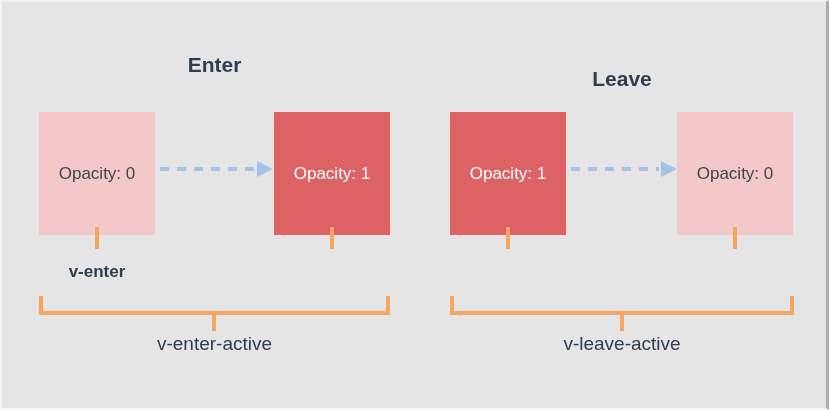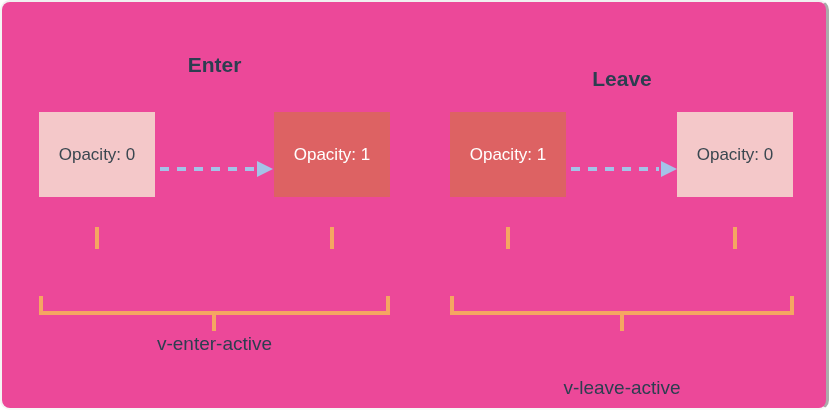--- a/index.html
+++ b/index.html
@@ -2,45 +2,44 @@
 <html style="--box-faded: #f4c8c9; --box-solid: #dd6263; --arrow-blue: #a4c3e8; --bracket-orange: #f5a662; --text-navy: #2c3e50;"><head>
 <meta charset="utf-8">
 <style>
   html, body { margin: 0; padding: 0; background: #fff; }
   body { font-family: "Liberation Sans", "DejaVu Sans", sans-serif; }
 
   .card {
     position: relative;
     width: 829px;
     height: 410px;
-    background: #ec4899;
+    background: #e5e5e5;
     box-sizing: border-box;
     border-top: 2px solid #f0f0f0;
     border-left: 2px solid #f4f4f4;
     border-bottom: 2px solid #f7f7f7;
     border-right: 3px solid #ababab;
     overflow: hidden;
-    border-radius: 10px;
   }
 
   .abs { position: absolute; }
 
   .section-title {
     font-size: 21px;
     font-weight: bold;
     color: var(--text-navy, #2c3e50);
     text-align: center;
     line-height: 26px;
   }
   .title-enter { left: 37px;  top: 50px; width: 351px; }
   .title-leave { left: 448px; top: 64px; width: 344px; }
 
   .op-box {
     width: 116px;
-    height: 85px;
+    height: 123px;
     top: 110px;
     display: flex;
     align-items: center;
     justify-content: center;
     font-size: 17px;
   }
   .op-box.faded { background: var(--box-faded, #f4c8c9); color: #3a4750; }
   .op-box.solid { background: var(--box-solid, #dd6263); color: #ffffff; }
 
   .box-e-start { left: 37px; }
@@ -110,21 +109,21 @@
   .stem-l { left: 618px; }
 
   .active-label {
     top: 331px;
     text-align: center;
     font-size: 19px;
     font-weight: normal;
     color: var(--text-navy, #2c3e50);
   }
   .active-e { left: 37px;  width: 351px; }
-  .active-l { left: 448px; width: 344px; margin-top: 44px; }
+  .active-l { left: 448px; width: 344px; }
 </style>
 </head>
 <body>
 
 <div class="card">
 
   <div class="abs section-title title-enter">Enter</div>
 
   <div class="abs op-box faded box-e-start">
     <span>Opacity: 0</span>
@@ -132,20 +131,21 @@
   <div class="abs op-box solid box-e-end">
     <span>Opacity: 1</span>
   </div>
 
   <div class="abs dash-line dash-e"></div>
   <div class="abs arrow-head head-e"></div>
 
   <div class="abs stub stub-e1"></div>
   <div class="abs stub stub-e2"></div>
 
+  <div class="abs class-label lbl-e-start">v-enter</div>
 
   <div class="abs bracket bracket-e"></div>
   <div class="abs bracket-stem stem-e"></div>
 
   <div class="abs active-label active-e">v-enter-active</div>
 
   <div class="abs section-title title-leave">Leave</div>
 
   <div class="abs op-box solid box-l-start">
     <span>Opacity: 1</span>

